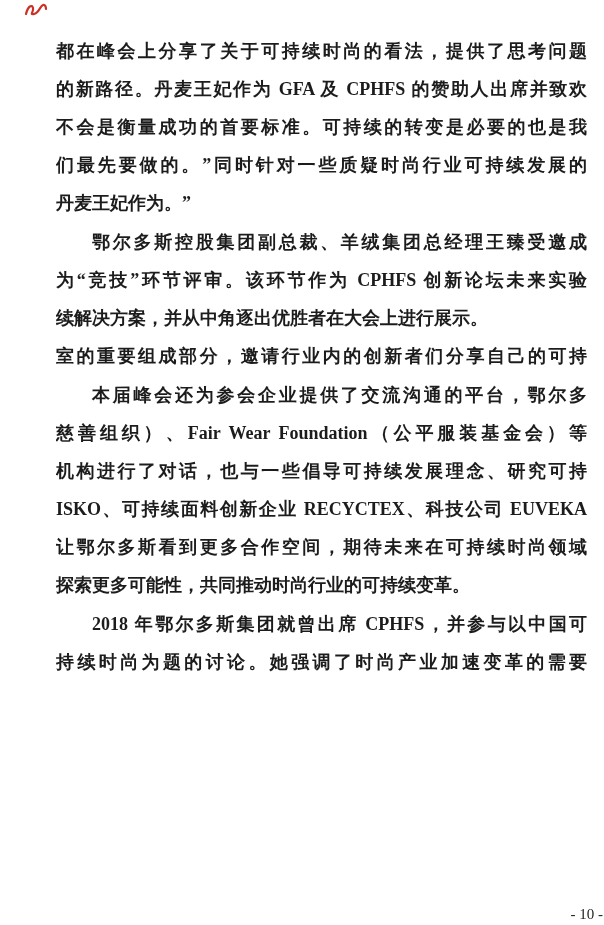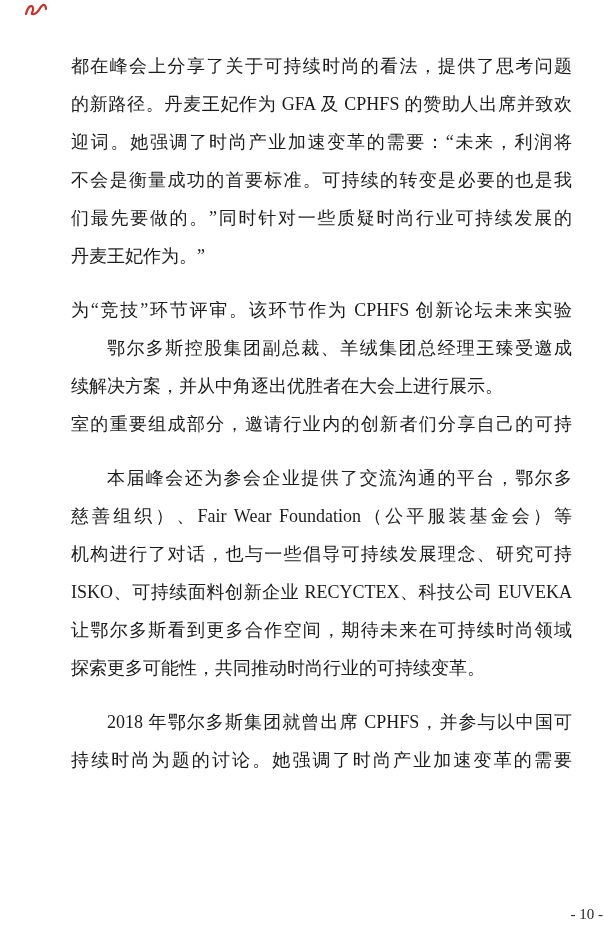--- a/index.html
+++ b/index.html
@@ -9,21 +9,21 @@
     position:relative;
     font-family:"Liberation Serif","DejaVu Serif",serif;
     overflow:hidden;
   }
   .doc-body {
     position:absolute;
     left:55px; top:31px; width:533px;
     color:#1c1c1c;
     font-size:18px;
   }
-  .para { margin:16px; }
+  .para { margin:1px;font-weight:bold; }
   .line {
     height:38px;
     line-height:38px;
     text-align:justify;
     text-align-last:justify;
     overflow:hidden;
     white-space:normal;
   }
   .line.last { text-align-last:left; }
   .line.ind  { text-indent:2em; }
@@ -49,29 +49,28 @@
   <svg width="24" height="17" viewBox="0 0 24 17">
     <path d="M2 12 C4 4, 8 2, 9 6 C10 10, 5 13, 10 12 C15 11, 16 4, 19 3 C21 2, 22 5, 22 7" fill="none" stroke-width="2.2" stroke-linecap="round" stroke="#cb3127"></path>
   </svg>
 </div>
 
 <div class="doc-body">
 
   <div class="para">
     <div class="line">都在峰会上分享了关于可持续时尚的看法，提供了思考问题</div>
     <div class="line">的新路径。丹麦王妃作为 GFA 及 CPHFS 的赞助人出席并致欢</div>
-    <div class="line">迎词。她强调了时尚产业加速变革的需要：“未来，利润将</div>
     <div class="line">不会是衡量成功的首要标准。可持续的转变是必要的也是我</div>
     <div class="line">们最先要做的。”同时针对一些质疑时尚行业可持续发展的</div>
     <div class="line last">丹麦王妃作为。”</div>
   </div>
 
   <div class="para">
+    <div class="line ind">鄂尔多斯控股集团副总裁、羊绒集团总经理王臻受邀成</div>
     <div class="line">为“竞技”环节评审。该环节作为 CPHFS 创新论坛未来实验</div>
-    <div class="line ind">鄂尔多斯控股集团副总裁、羊绒集团总经理王臻受邀成</div>
     <div class="line last">续解决方案，并从中角逐出优胜者在大会上进行展示。</div>
     <div class="line">室的重要组成部分，邀请行业内的创新者们分享自己的可持</div>
   </div>
 
   <div class="para">
     <div class="line ind">本届峰会还为参会企业提供了交流沟通的平台，鄂尔多</div>
     <div class="line">慈善组织）、Fair Wear Foundation（公平服装基金会）等</div>
     <div class="line">机构进行了对话，也与一些倡导可持续发展理念、研究可持</div>
     <div class="line">ISKO、可持续面料创新企业 RECYCTEX、科技公司 EUVEKA 等。</div>
     <div class="line">让鄂尔多斯看到更多合作空间，期待未来在可持续时尚领域</div>

